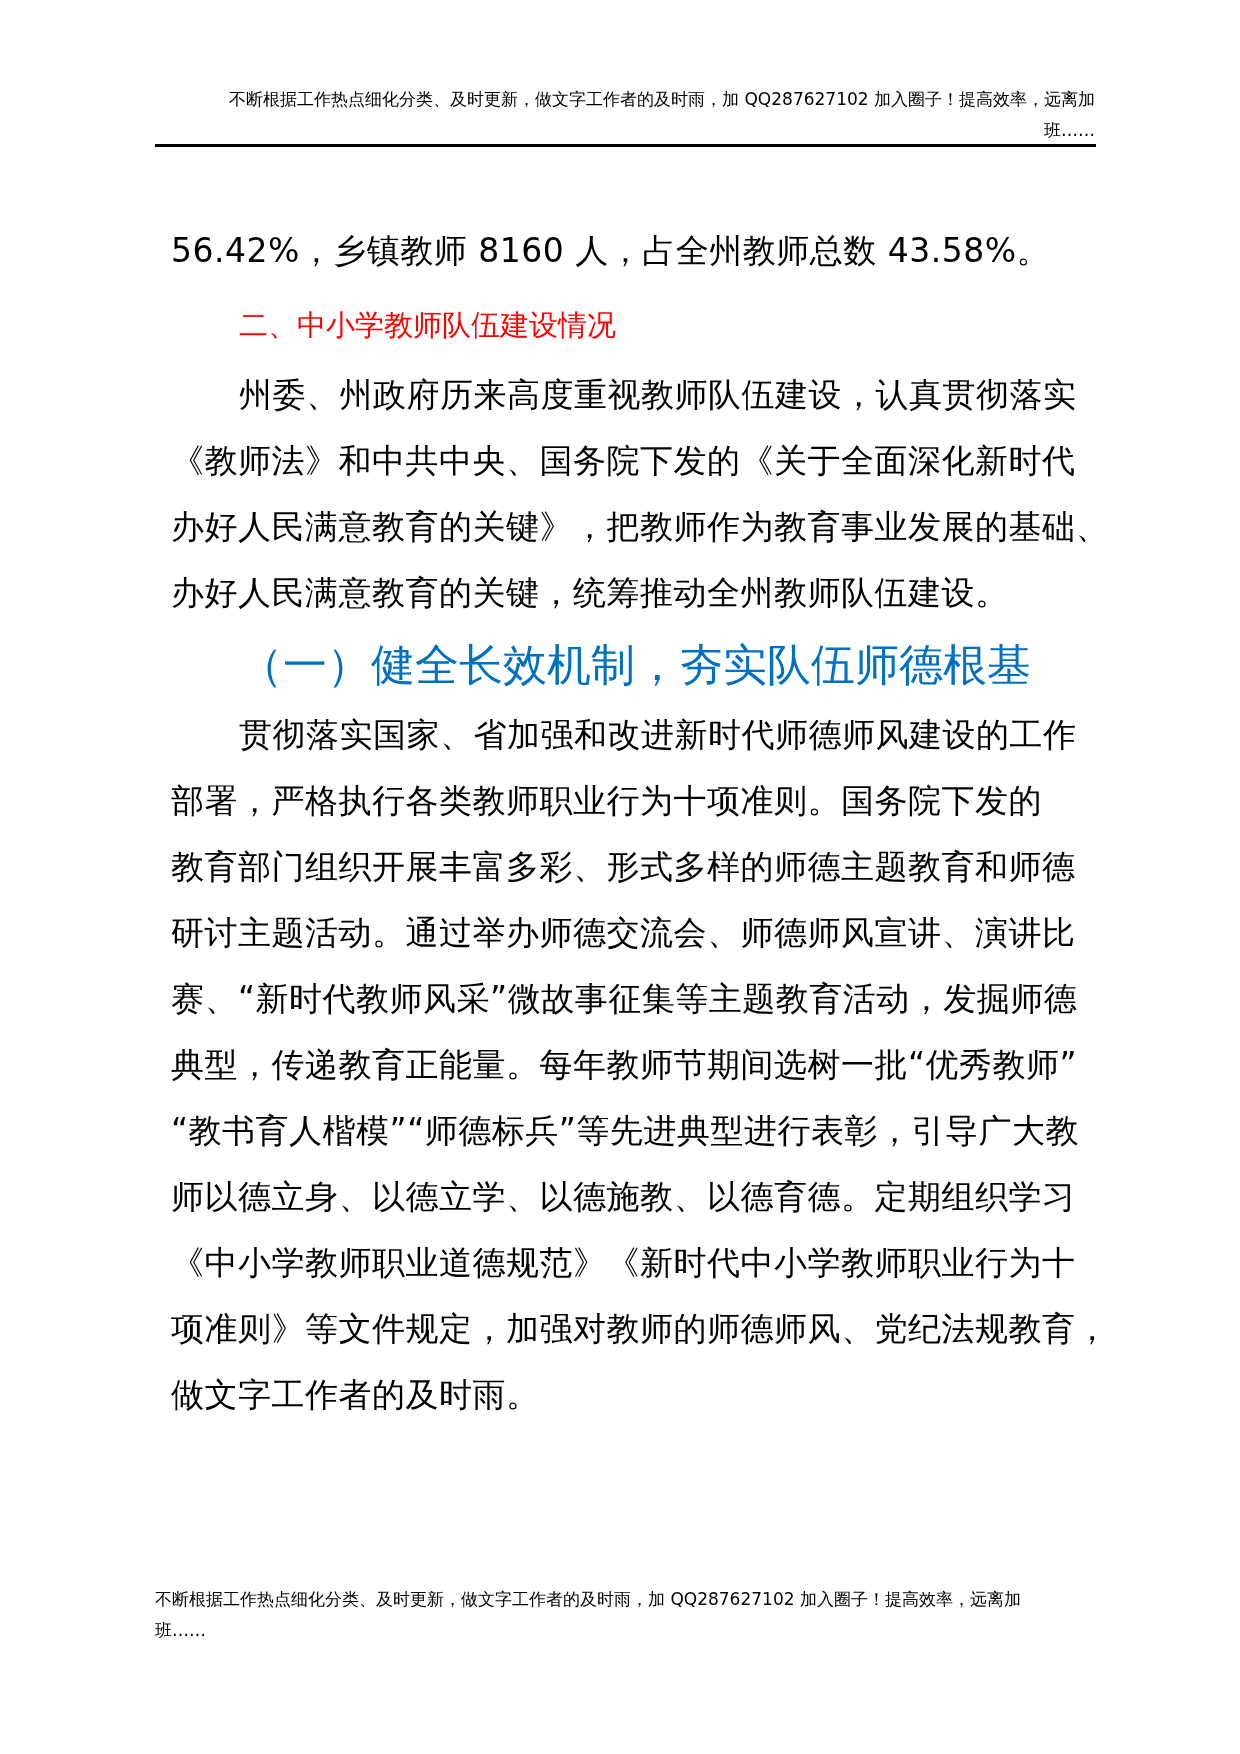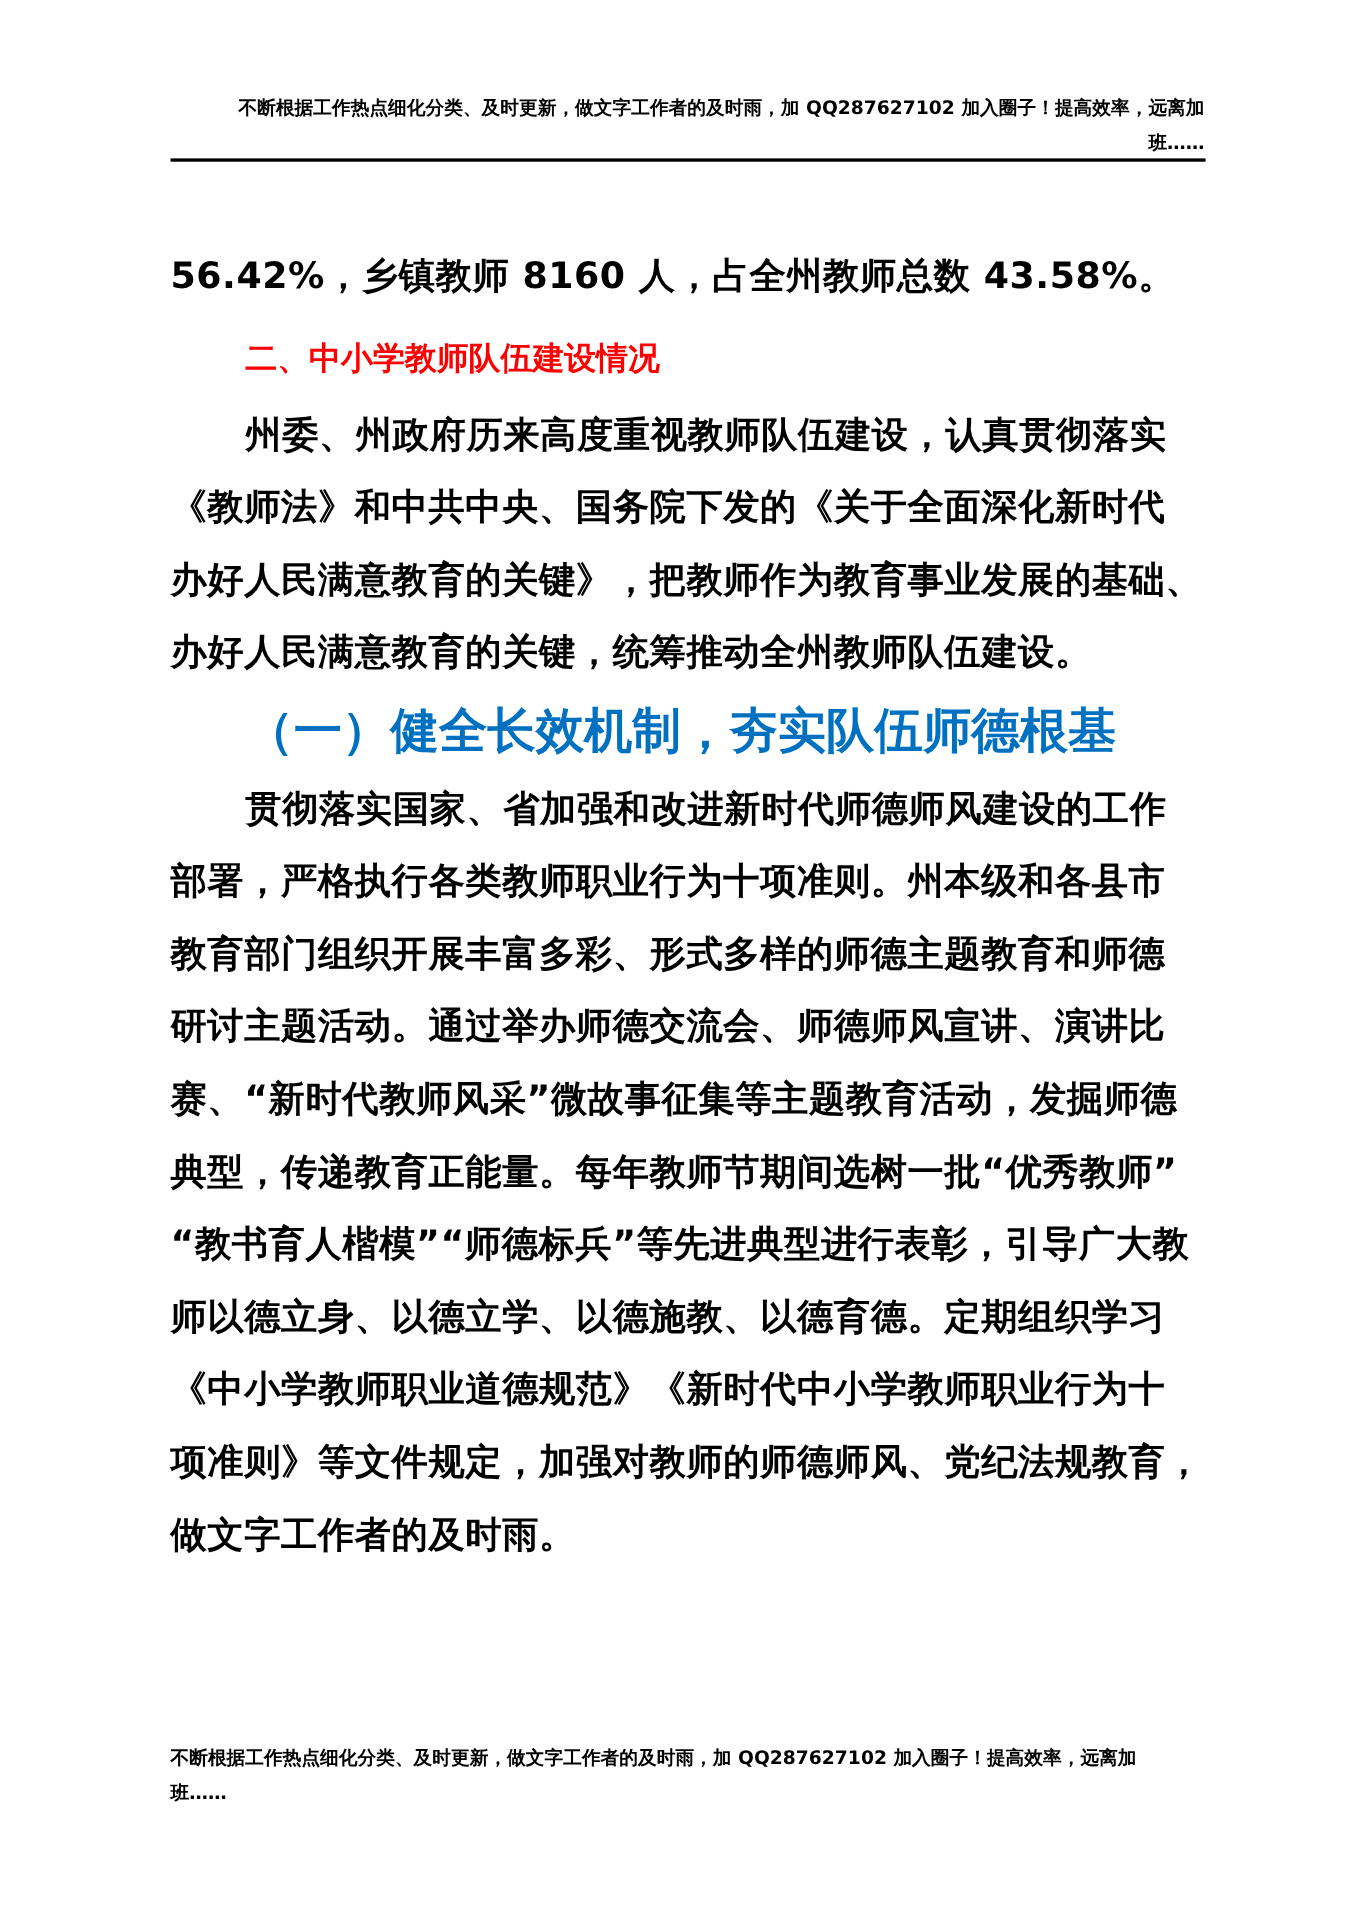--- a/index.html
+++ b/index.html
@@ -1,26 +1,26 @@
 <!DOCTYPE html>
 <html><head>
 <meta charset="utf-8">
 <style>
   html, body { margin:0; padding:0; background:#ffffff; }
   body { width:1240px; height:1754px; position:relative; overflow:hidden;
          font-family:"DejaVu Sans", "Liberation Sans", sans-serif; color:#000; }
-  .page { position:absolute; left:0; top:0; width:1049px; height:1754px;font-weight:bold; }
+  .page { position:absolute; left:0; top:0; width:1049px; height:1754px; }
 
   .header { position:absolute; left:155px; width:940px; top:84px;
             font-size:17px; line-height:31px; text-align:right; }
   .header-text { display:block; text-align:justify; text-align-last:right; }
   .header-rule { position:absolute; left:155px; width:941px; top:144px;
                  height:3px; background:#000; }
 
-  .body { position:absolute; left:155px; width:942px; top:218px; }
+  .body { position:absolute; left:171px; width:942px; top:218px; }
   .line { font-size:33px; line-height:66px; white-space:nowrap; height:66px; letter-spacing:0.5px; }
   .indent { padding-left:68px; }
   .h-red { color:#ff0000; font-size:29px; line-height:66px; height:66px; padding-left:68px; margin-top:8px;}
   .h-blue { color:#0070c0; font-size:44px; line-height:66px; height:66px; padding-left:68px; margin-top:6px;}
   .para { margin-top:4px; }
 
   .footer { position:absolute; left:155px; width:940px; top:1584px;
             font-size:17px; line-height:31px; }
 </style>
 </head>
@@ -43,21 +43,21 @@
       <div class="line indent">州委、州政府历来高度重视教师队伍建设，认真贯彻落实</div>
       <div class="line">《教师法》和中共中央、国务院下发的《关于全面深化新时代</div>
       <div class="line">办好人民满意教育的关键》，把教师作为教育事业发展的基础、</div>
       <div class="line">办好人民满意教育的关键，统筹推动全州教师队伍建设。</div>
     </div>
 
     <div class="h-blue">（一）健全长效机制，夯实队伍师德根基</div>
 
     <div class="para">
       <div class="line indent">贯彻落实国家、省加强和改进新时代师德师风建设的工作</div>
-      <div class="line">部署，严格执行各类教师职业行为十项准则。州本级和各县市</div>
+      <div class="line">部署，严格执行各类教师职业行为十项准则。国务院下发的</div>
       <div class="line">教育部门组织开展丰富多彩、形式多样的师德主题教育和师德</div>
       <div class="line">研讨主题活动。通过举办师德交流会、师德师风宣讲、演讲比</div>
       <div class="line">赛、“新时代教师风采”微故事征集等主题教育活动，发掘师德</div>
       <div class="line">典型，传递教育正能量。每年教师节期间选树一批“优秀教师”</div>
       <div class="line">“教书育人楷模”“师德标兵”等先进典型进行表彰，引导广大教</div>
       <div class="line">师以德立身、以德立学、以德施教、以德育德。定期组织学习</div>
       <div class="line">《中小学教师职业道德规范》《新时代中小学教师职业行为十</div>
       <div class="line">项准则》等文件规定，加强对教师的师德师风、党纪法规教育，</div>
       <div class="line">做文字工作者的及时雨。</div>
     </div>

